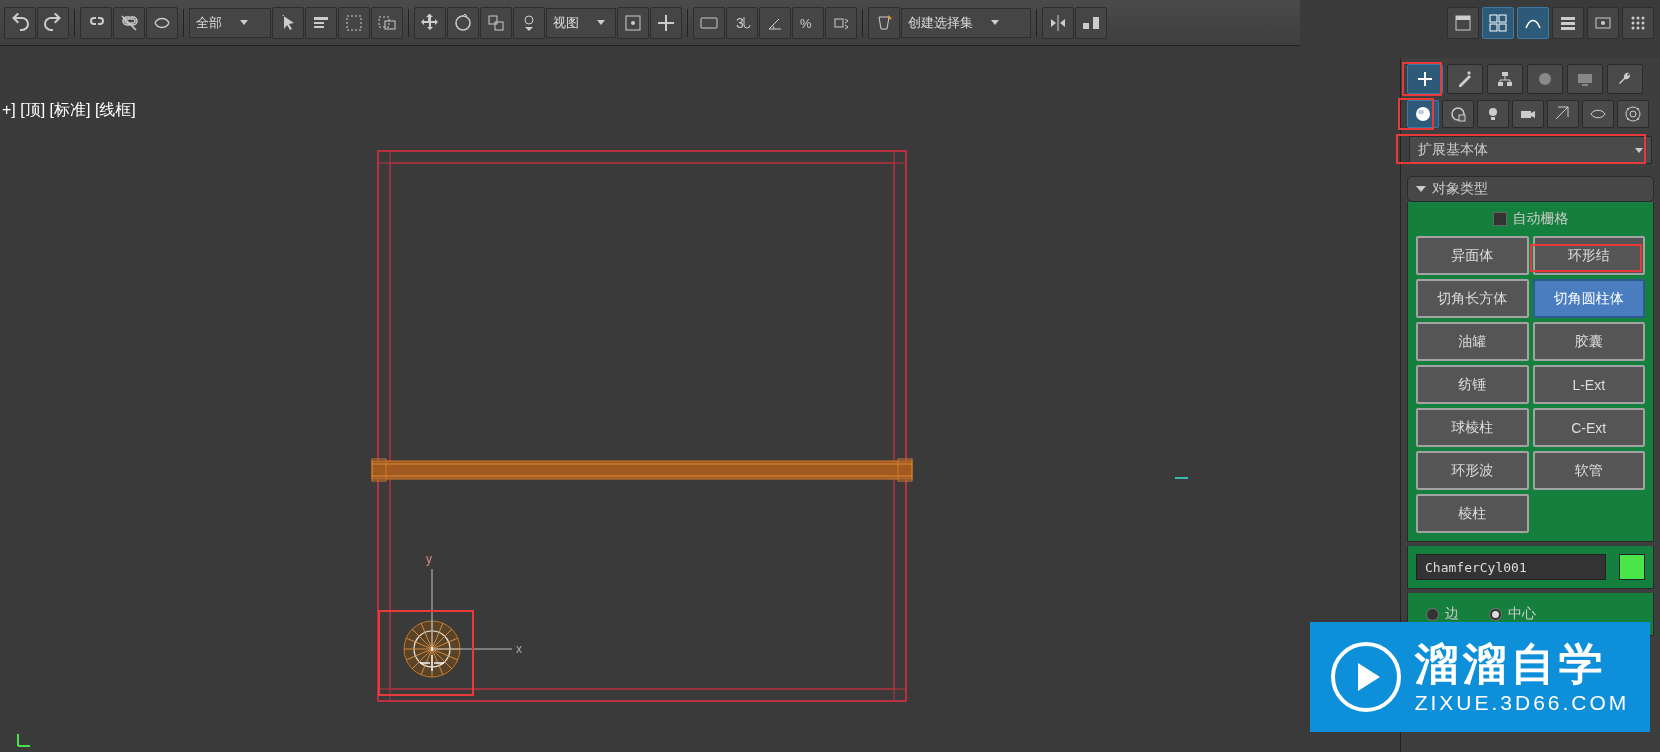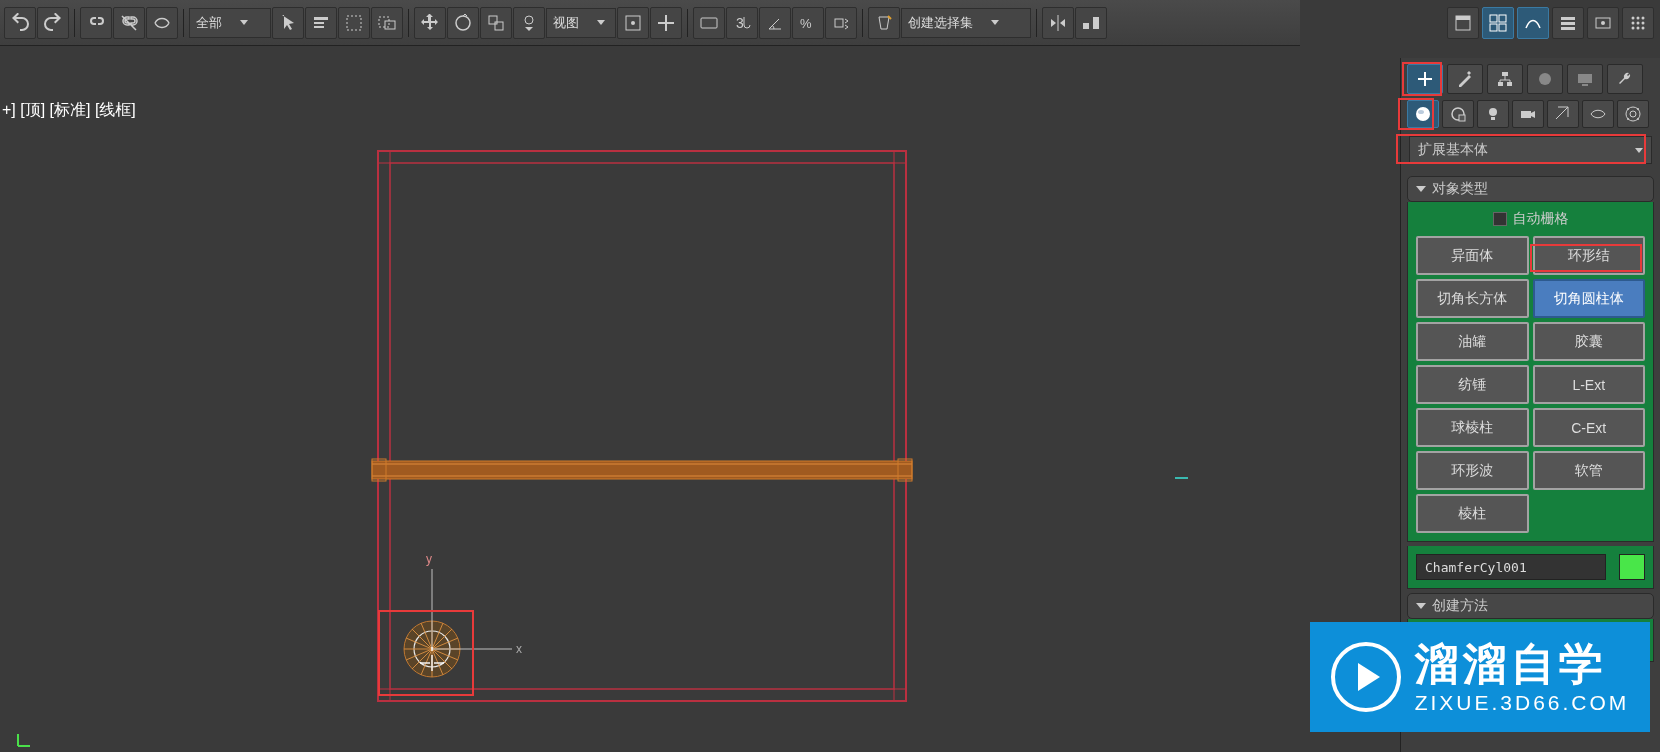--- a/index.html
+++ b/index.html
@@ -445,24 +445,20 @@
   <div class="rollout">
     <div class="rollbody">
       <div class="namerow">
         <input class="nameinp" value="ChamferCyl001" style="">
         <div class="colorsw"></div>
       </div>
     </div>
   </div>
 
   <div class="rollout">
-    <div class="rollhead">
-      <span class="tri"></span>
-      <span>创建方法</span>
-    </div>
     <div class="rollbody">
       <div class="radiorow">
         <div class="radio">
             <span class="rcir"></span>
             <span>边</span>
           </div>
         <div class="radio">
             <span class="rcir on"></span>
             <span>中心</span>
           </div>

